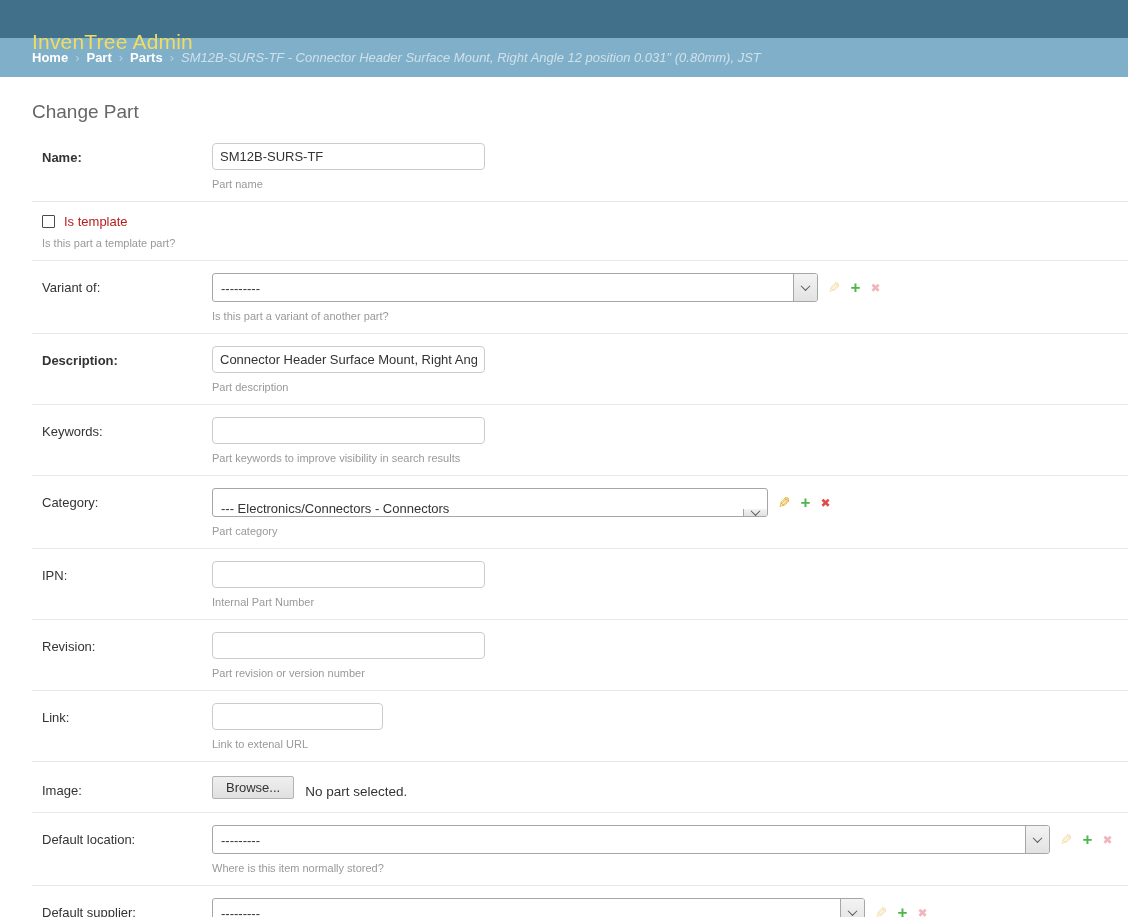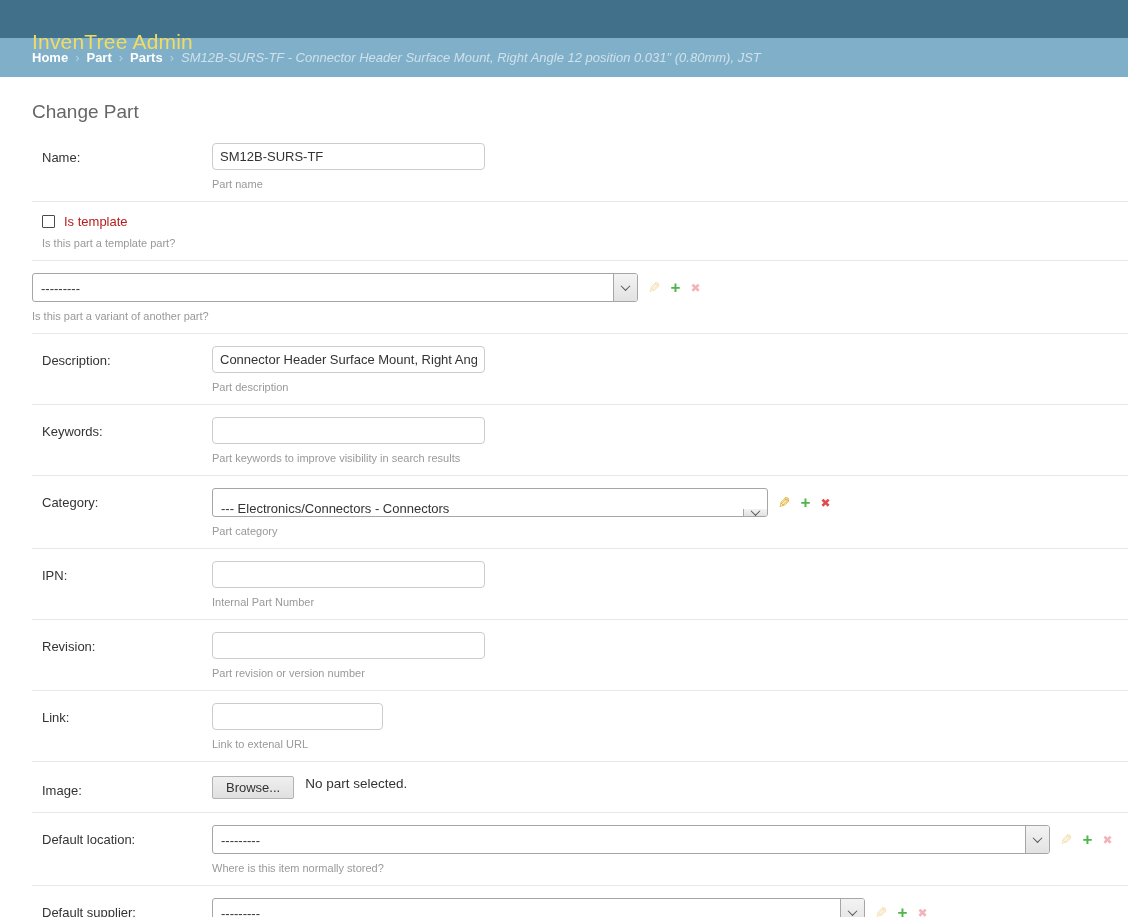--- a/index.html
+++ b/index.html
@@ -67,21 +67,21 @@
     padding: 12px 0 11px 0;
     border-bottom: 1px solid #e8e8e8;
   }
   .form-row .label {
     width: 180px;
     flex: 0 0 180px;
     padding: 7px 10px 0 10px;
     font-size: 13px;
     color: #333;
   }
-  .form-row .label.required { font-weight: normal; }
+  .form-row .label.required { font-weight: bold; }
   .form-row .field { display: flex; flex-direction: column; }
 
   input.txt {
     height: 27px;
     border: 1px solid #ccc;
     border-radius: 4px;
     padding: 0 7px;
     font-family: "Liberation Sans", sans-serif;
     font-size: 13px;
     color: #333;
@@ -155,21 +155,21 @@
     border: 1px solid #4a4a4a;
     border-radius: 1px;
     background: #fff;
     margin: 0;
     cursor: pointer;
   }
   .cb-label { font-size: 13px; color: #b91c1c; margin-left: 9px; }
   .checkbox-row .help { margin-top: 8px; }
 
   
-  .file-line { display: flex; align-items: flex-start; }
+  .file-line { display: flex; align-items: flex-end; }
   button.browse {
     font-family: "Liberation Sans", sans-serif;
     font-size: 13px;
     color: #333;
     background: linear-gradient(#efefef, #e0e0e0);
     border: 1px solid #b3b3b3;
     border-radius: 2px;
     padding: 3px 13px;
     cursor: pointer;
   }
@@ -208,20 +208,21 @@
     <div class="field">
       <label class="cb-line">
         <input type="checkbox" class="cb" style="">
         <span class="cb-label">Is template</span>
       </label>
       <div class="help">Is this part a template part?</div>
     </div>
   </div>
 
   <div class="form-row">
+    <div class="label">Variant of:</div>
     <div class="field">
       <div class="selwrap">
         <div class="sel sw606">
           <span class="sel-text">---------</span>
           <span class="sel-btn">
               <i class="chev"></i>
             </span>
         </div>
         <span class="icon edit dis">✎</span>
         <span class="icon add">+</span>

